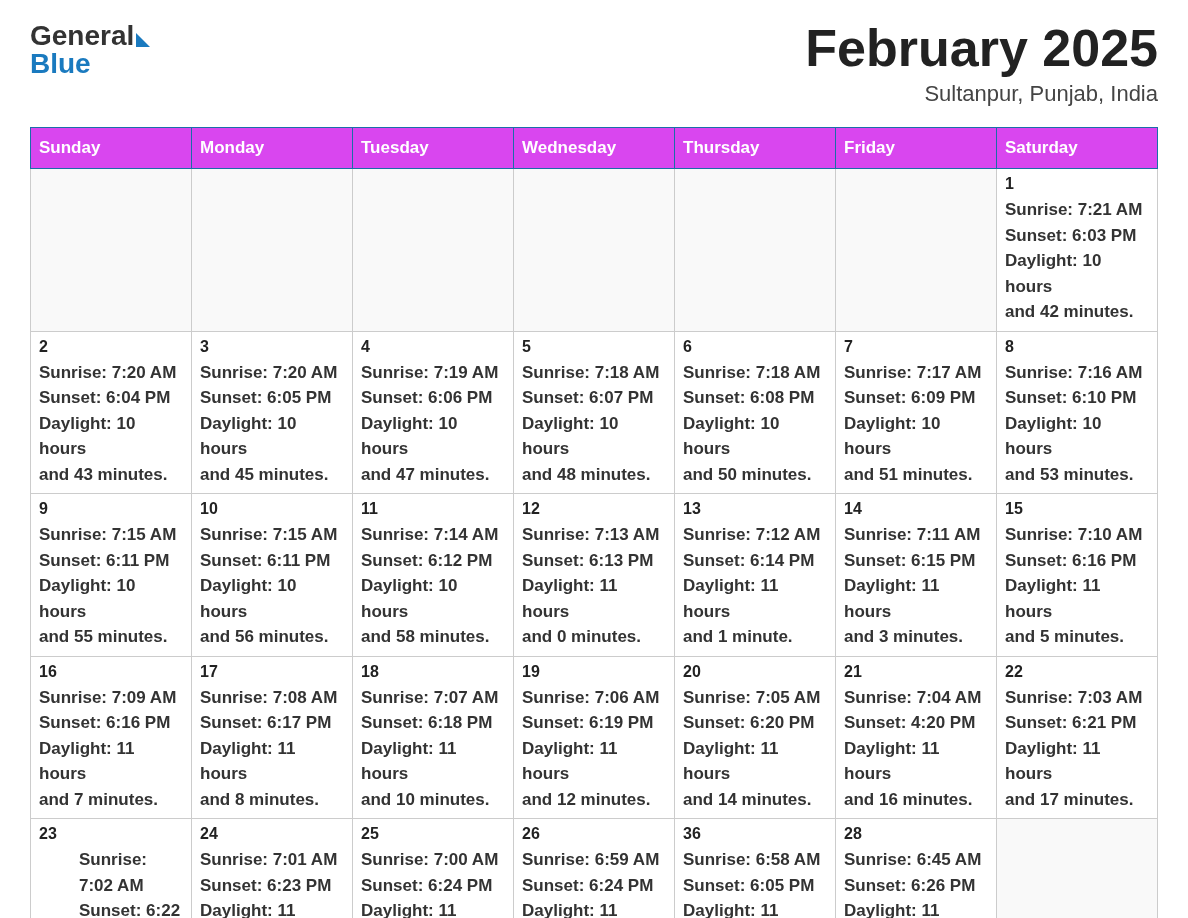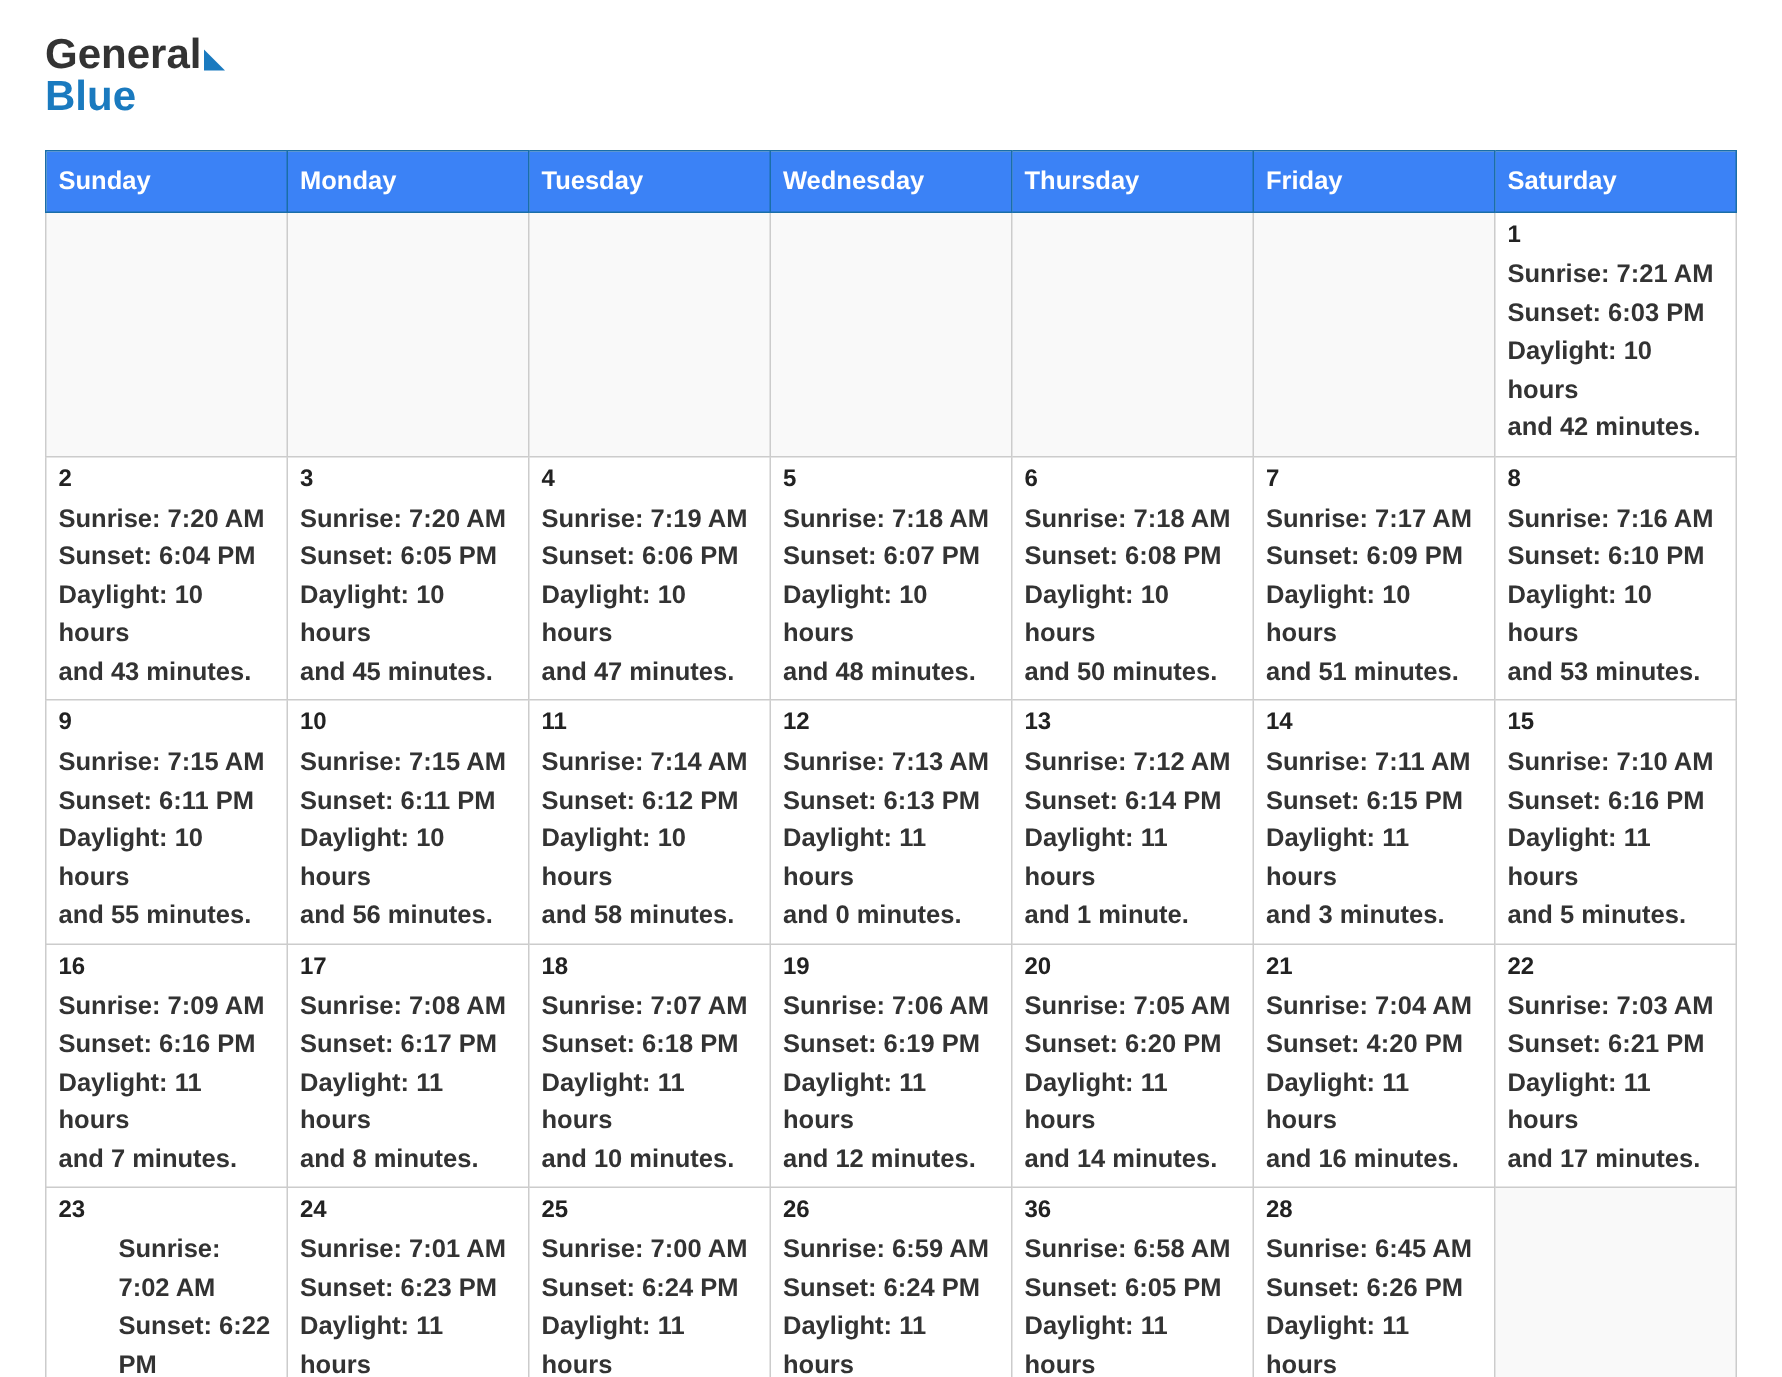--- a/index.html
+++ b/index.html
@@ -58,21 +58,21 @@
     .location {
       font-size: 22px;
       color: #444;
       margin-top: 4px;
     }
     .calendar {
       width: 100%;
       border-collapse: collapse;
     }
     .calendar thead tr th {
-      background-color: #3b82f6;
+      background-color: #d946ef;
       color: #fff;
       font-size: 17px;
       font-weight: bold;
       padding: 10px 8px;
       text-align: left;
       border: 1px solid #1a6ea8;
     }
     .calendar tbody tr td {
       border: 1px solid #ccc;
       vertical-align: top;
@@ -101,20 +101,24 @@
 </head>
 <body>
 
 <div class="header">
   <div class="logo">
     <div class="logo-text">
       <span class="logo-general">General</span>
       <div class="logo-blue-arrow"></div>
     </div>
     <span class="logo-blue">Blue</span>
+  </div>
+  <div class="title-block">
+    <div class="month-title">February 2025</div>
+    <div class="location">Sultanpur, Punjab, India</div>
   </div>
 </div>
 
 <table class="calendar">
   <thead>
     <tr>
     <th>Sunday</th>
         <th>Monday</th>
         <th>Tuesday</th>
         <th>Wednesday</th>

